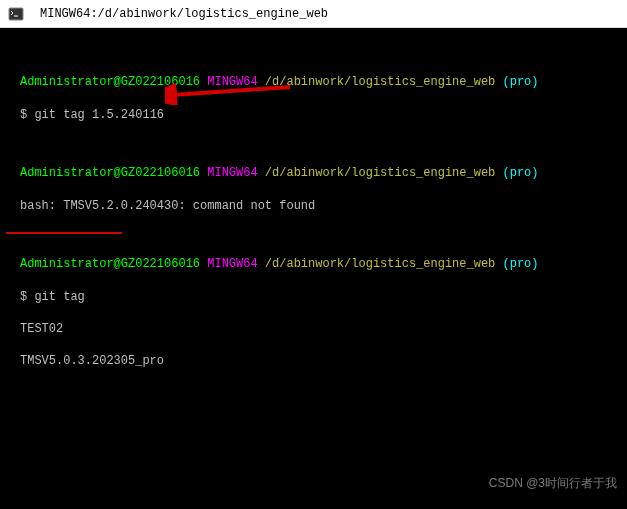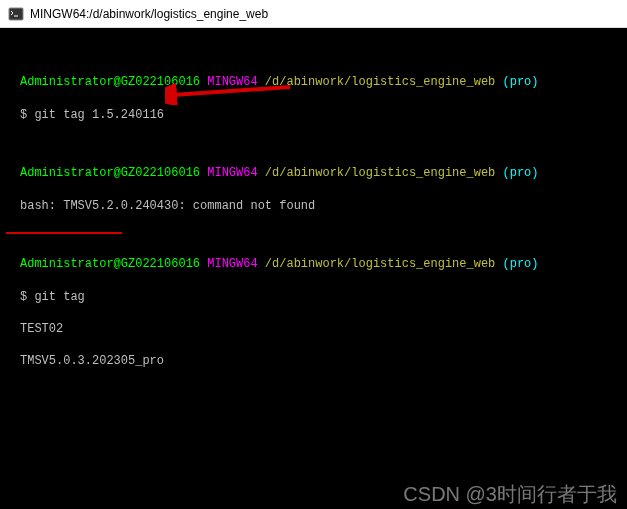--- a/index.html
+++ b/index.html
@@ -12,23 +12,24 @@
   overflow: hidden;
   position: relative;
 }
 .titlebar {
   height: 28px;
   background: #fff;
   border-bottom: 1px solid #ddd;
   display: flex;
   align-items: center;
   padding-left: 8px;
-  font-family: Liberation Sans, sans-serif;
+  font-family: Liberation Mono, monospace;
   font-size: 12px;
   color: #000;
+  gap: 10px;
 }
 .app-icon {
   width: 16px;
   height: 16px;
   margin-right: 6px;
   display: flex;
   align-items: center;
   justify-content: center;
 }
 .terminal {
@@ -59,24 +60,24 @@
   top: 204px;
   left: 6px;
   width: 116px;
   height: 2px;
   background: #d40000;
   pointer-events: none;
 }
 .watermark {
   position: absolute;
   right: 10px;
-  bottom: 1px;
+  bottom: 18px;
   color: rgba(200,200,200,0.6);
   font-family: "Segoe UI", sans-serif;
-  font-size: 20px;
+  font-size: 12px;
   pointer-events: none;
 }
 </style>
 </head>
 <body>
 
 <div class="titlebar">
   <span class="app-icon">
     <svg width="16" height="16" viewBox="0 0 16 16">
       <rect x="1" y="2" width="14" height="12" rx="1" fill="#333" stroke="#888"></rect>

